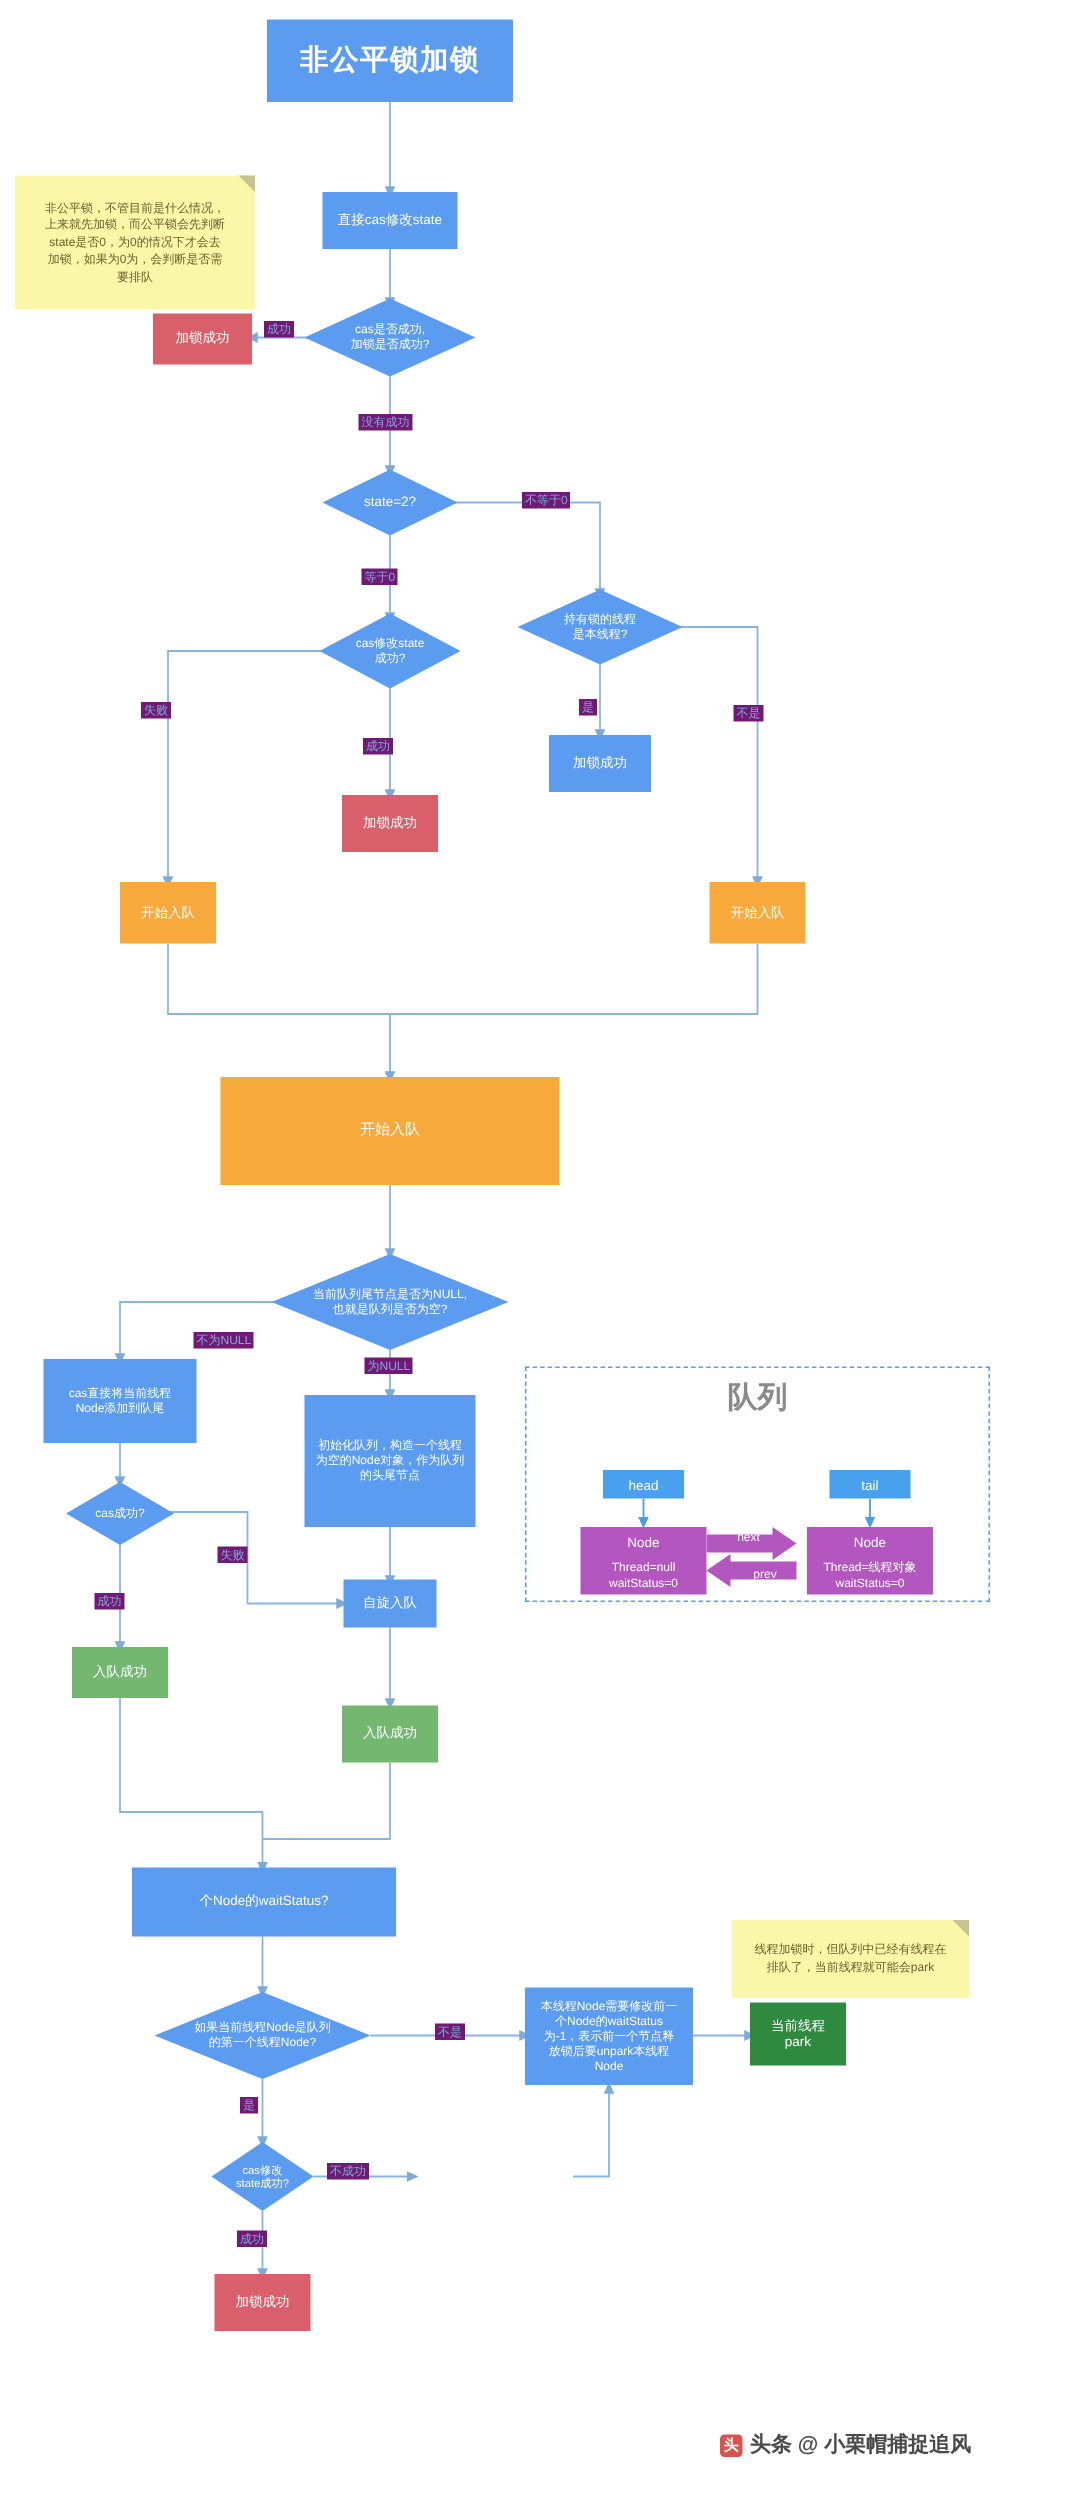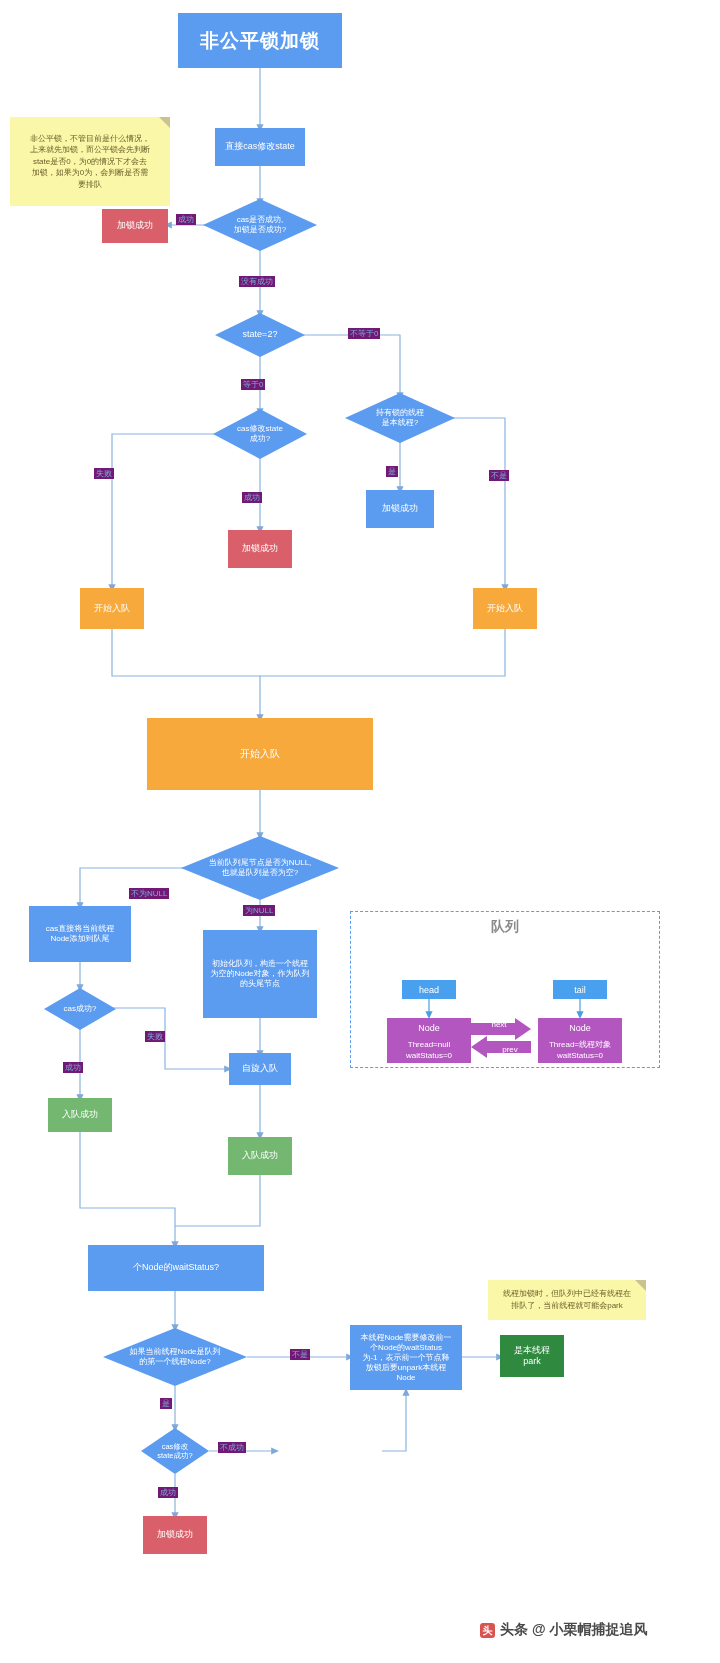--- a/index.html
+++ b/index.html
@@ -76,21 +76,21 @@
     white-space:nowrap;
   }
 
   .queue-group {
     position:absolute;
     border:1.5px dashed #5b9bf0;
     background:transparent;
   }
   .queue-title {
     position:absolute; width:100%; text-align:center;
-    font-size:14px; font-weight:bold; color:#8a8a8a;
+    font-size:20px; font-weight:bold; color:#8a8a8a;
     top:6px; left:0;
   }
   .qtag {
     position:absolute; background:#48a0ef; color:#fff;
     font-size:9px; display:flex; align-items:center; justify-content:center;
   }
   .qnode {
     position:absolute; background:#b356bf; color:#fff;
     font-size:8px; line-height:1.4; text-align:center;
     display:flex; flex-direction:column; align-items:center; justify-content:center;
@@ -332,21 +332,21 @@
       <polygon points="60,23 16,23 16,18 0,29 16,40 16,35 60,35" fill="#b356bf"></polygon>
     </svg>
     <div style="position:absolute; left:120px; top:108px; width:56px; text-align:center; color:#fff; font-size:8px;">next</div>
     <div style="position:absolute; left:131px; top:133px; width:56px; text-align:center; color:#fff; font-size:8px;">prev</div>
   </div>
 
   <div class="node box-blue" style="left:88px; top:1245px; width:176px; height:46px; font-size:9px;">
     <span>个Node的waitStatus?</span>
   </div>
 
-  <div class="note" style="left:488px; top:1280px; width:158px; height:40px;">
+  <div class="note" style="left:488px; top:1280px; width:158px; height:52px;">
     <span class="notecorner"></span>
     <span>线程加锁时，但队列中已经有线程在
 排队了，当前线程就可能会park</span>
   </div>
 
   <div class="diamond" style="left:103px; top:1328px; width:144px; height:58px;">
     <div class="dshape"></div>
     <div class="dtext">如果当前线程Node是队列
 的第一个线程Node?</div>
   </div>
@@ -355,21 +355,21 @@
 
   <div class="node box-blue" style="left:350px; top:1325px; width:112px; height:65px; font-size:8px;">
     <span>本线程Node需要修改前一
 个Node的waitStatus
 为-1，表示前一个节点释
 放锁后要unpark本线程
 Node</span>
   </div>
 
   <div class="node box-dkgreen" style="left:500px; top:1335px; width:64px; height:42px; font-size:9px;">
-    <span>是本线程
+    <span>当前线程
 park</span>
   </div>
 
   <div class="diamond" style="left:141px; top:1428px; width:68px; height:46px;">
     <div class="dshape"></div>
     <div class="dtext" style="font-size:7.5px;">cas修改
 state成功?</div>
   </div>
   <div class="edge-label" style="left:218px; top:1442px;">不成功</div>
   <div class="edge-label" style="left:158px; top:1487px;">成功</div>

